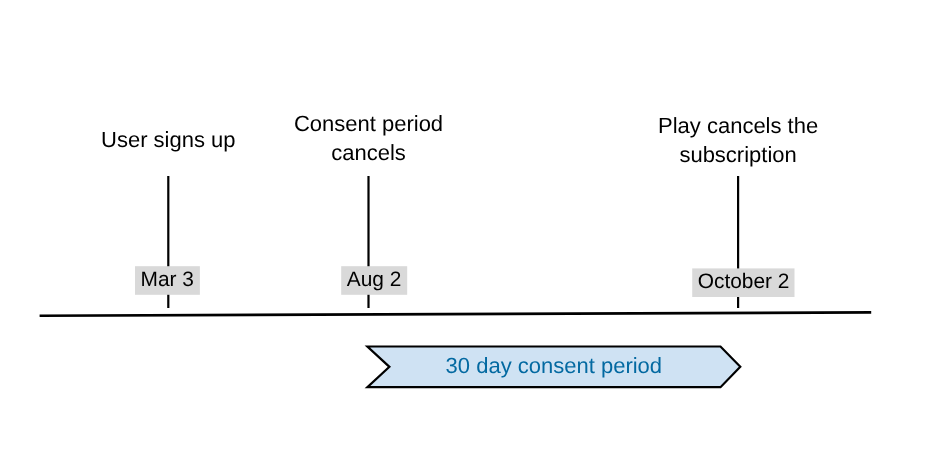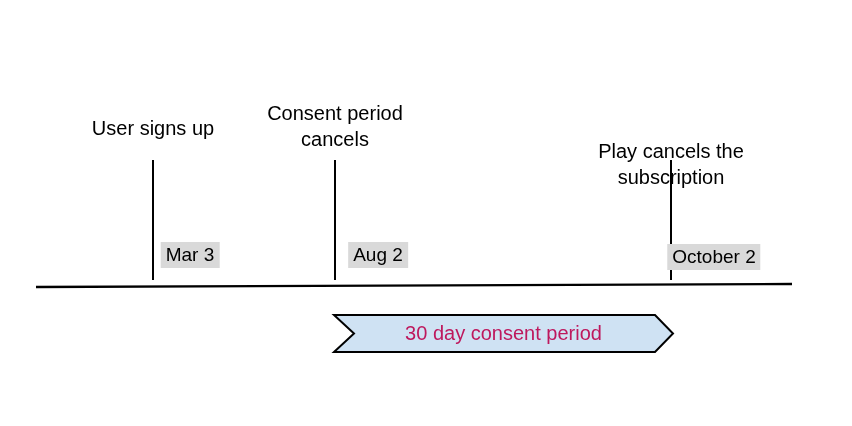--- a/index.html
+++ b/index.html
@@ -58,44 +58,43 @@
   .event .chip {
     position: absolute;
     transform: translateX(-50%);
     top: 242px;
     background: #d9d9d9;
     color: #000000;
     font-size: 19px;
     line-height: 24px;
     padding: 1px 5px;
     white-space: nowrap;
-    margin-left: 38px;
   }
   
   #event-1 { left: 153px; }
   #event-1 .title { top: 115px; }
   #event-1 .chip  { left: -1px; }
   #event-2 { left: 335px; }
   #event-2 .title { top: 100px; }
   #event-2 .chip  { left: 5px; }
   #event-3 { left: 671px; }
-  #event-3 .title { top: 102px; margin-top: 36px; }
+  #event-3 .title { top: 102px; }
   #event-3 .chip  { left: 5px; top: 244px; }
 
   .banner-label {
     position: absolute;
     left: 334px;
     top: 315px;
     width: 339px;
     height: 37px;
     display: flex;
     align-items: center;
     justify-content: center;
     font-size: 20px;
-    color: #be185d;
+    color: #0369a1;
   }
 </style>
 </head>
 <body>
 
 <div class="canvas">
 
   <svg class="layer" viewBox="0 0 852 426" xmlns="http://www.w3.org/2000/svg">
     <line class="axis" x1="36" y1="287" x2="802" y2="284"></line>
     <polygon class="banner-shape" points="334,315 655,315 673,333.5 655,352 334,352 354,333.5" fill="#cfe2f3"></polygon>

